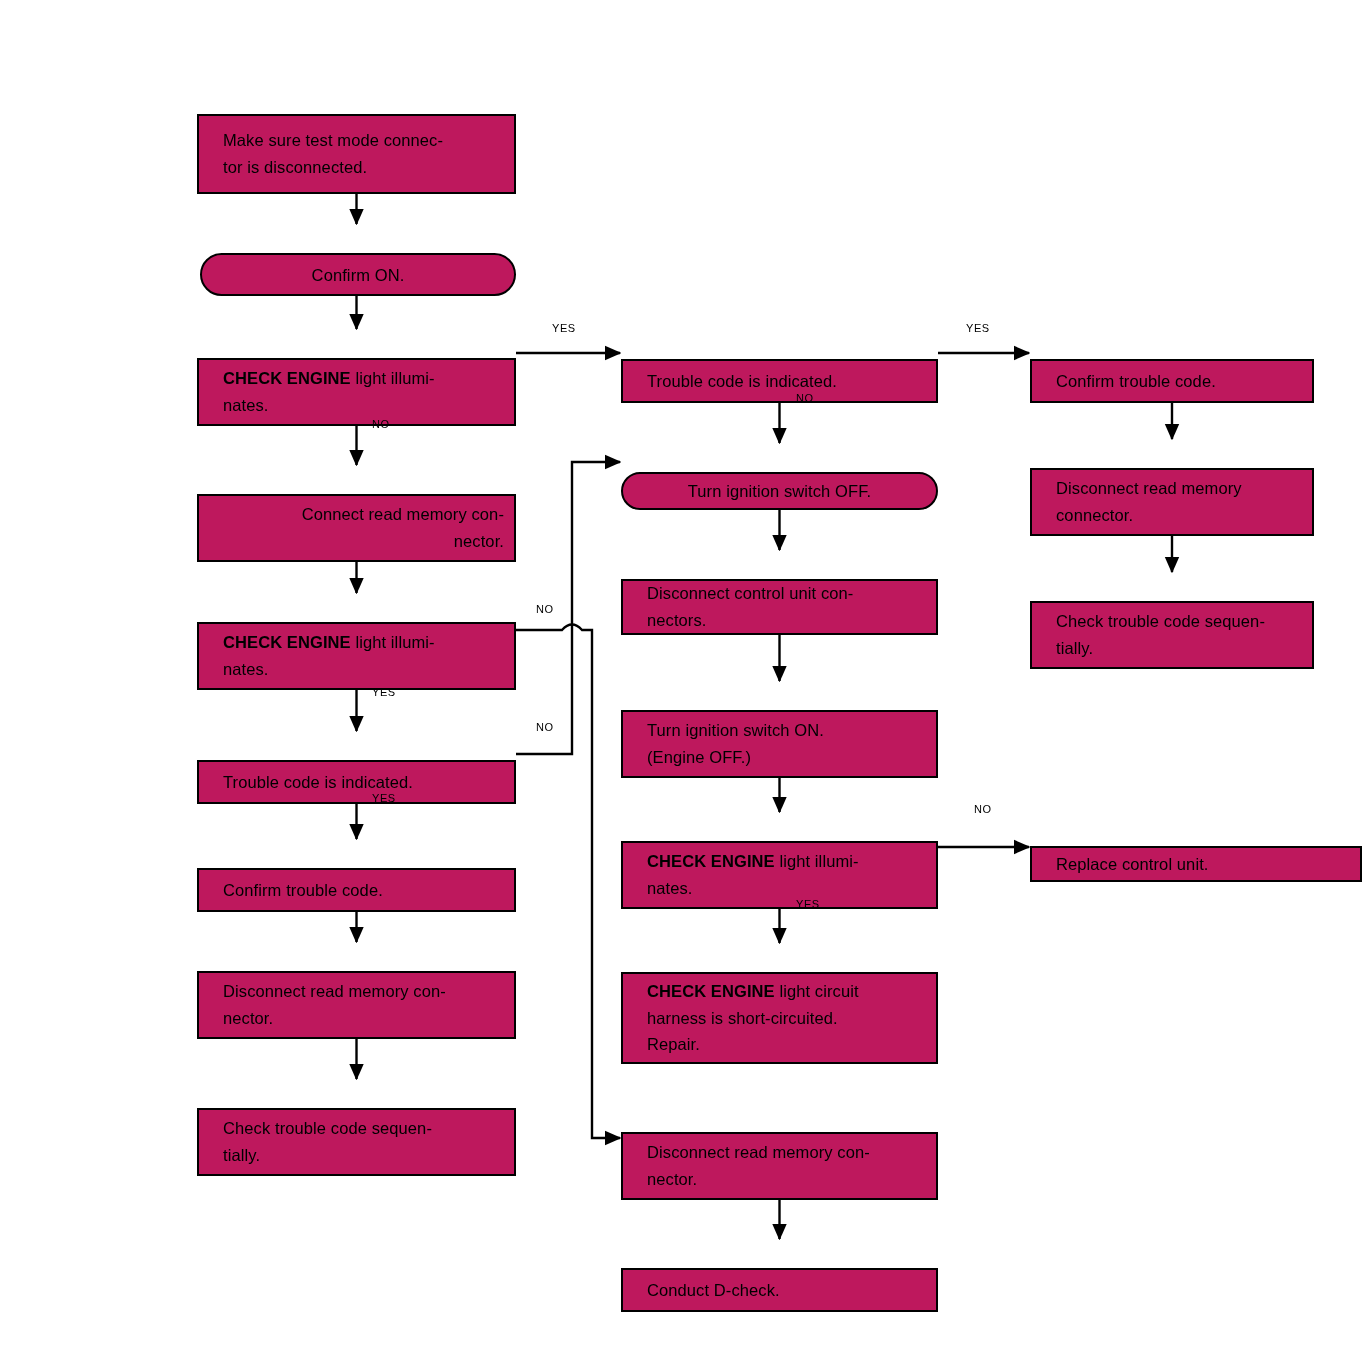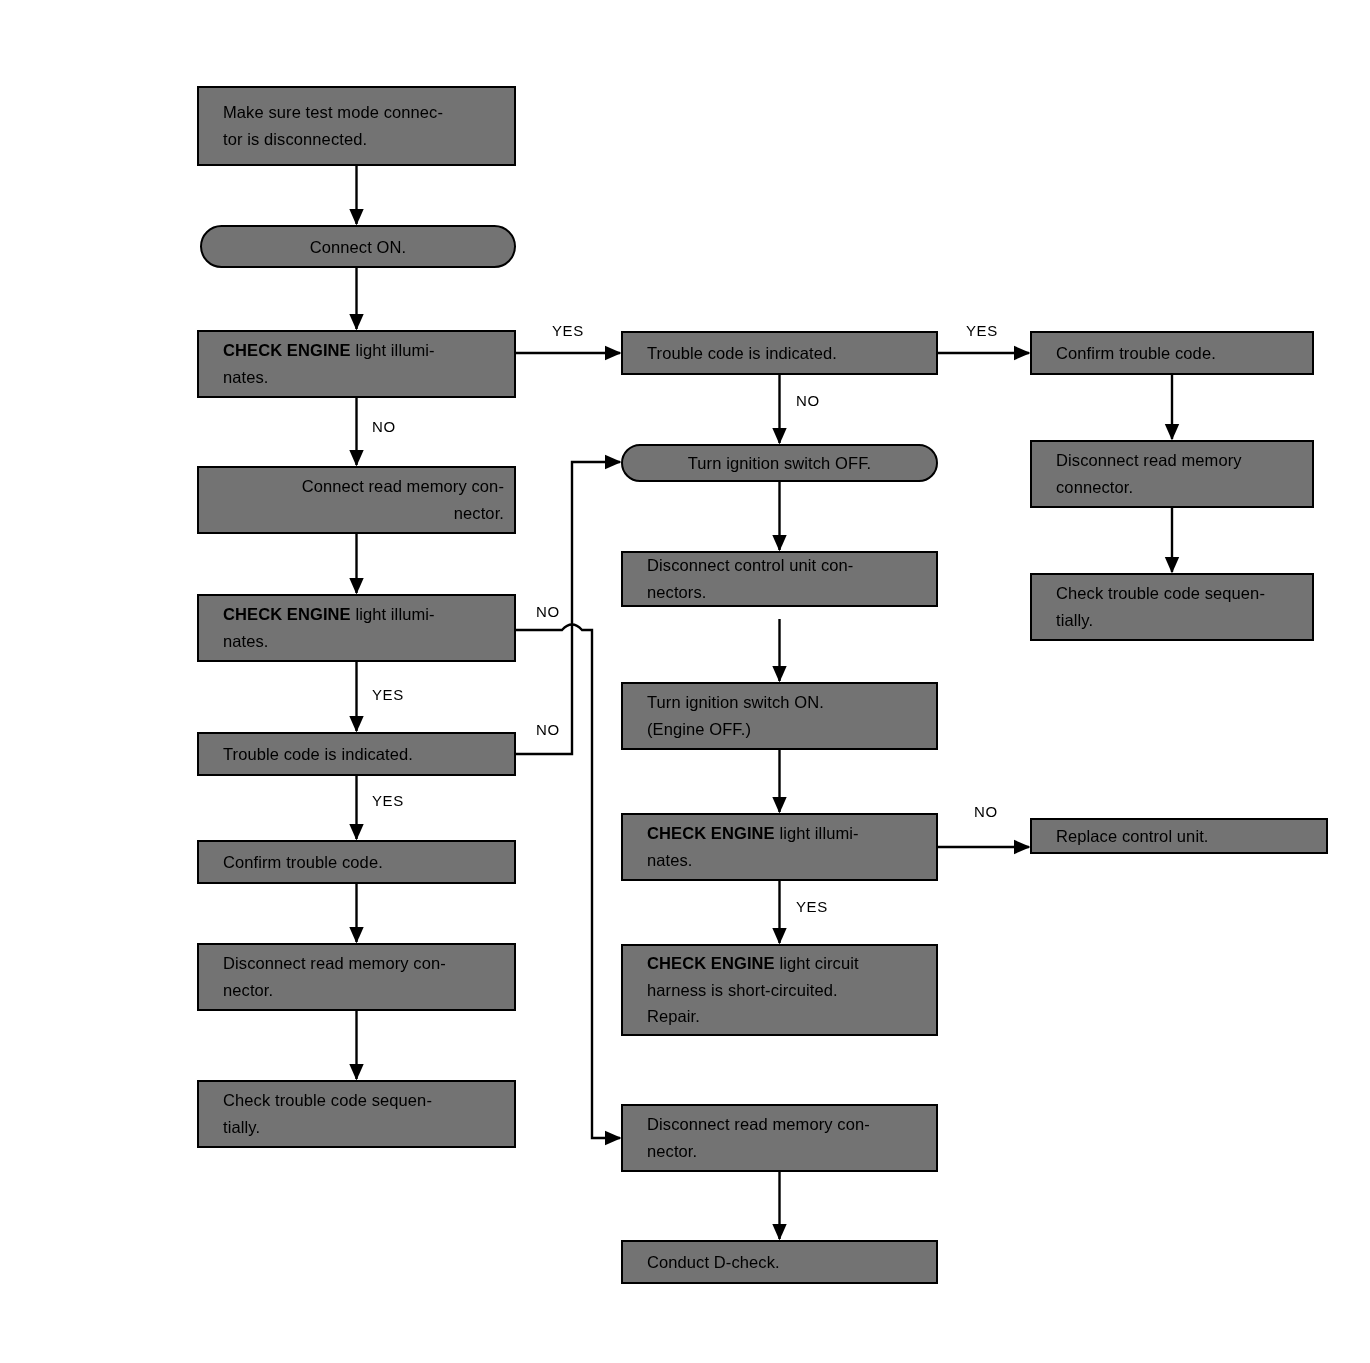--- a/index.html
+++ b/index.html
@@ -1,31 +1,31 @@
 <!DOCTYPE html>
 <html><head>
 <meta charset="utf-8">
 <style>
   html,body{margin:0;padding:0;background:#ffffff;}
   body{width:1370px;height:1363px;position:relative;overflow:hidden;
        font-family:"Liberation Sans","DejaVu Sans",sans-serif;}
   #stage{position:absolute;left:0;top:0;width:1370px;height:1363px;}
   svg#wires{position:absolute;left:0;top:0;width:1370px;height:1363px;}
 
-  .node{position:absolute;box-sizing:border-box;background:#737373;
-        border:2px solid #000;}
+  .node{position:absolute;box-sizing:border-box;background:#be185d;
+        border:2px solid #000;margin-top:28px;}
   .node.rounded{border-radius:9999px;}
   .node .txt{position:absolute;left:24px;right:10px;top:50%;
              transform:translateY(-50%);
              font-size:16.5px;line-height:1.62;color:#000;
              letter-spacing:.1px;white-space:pre-line;}
   .node.rounded .txt{left:0;right:0;text-align:center;}
   .node .txt b{font-weight:bold;}
 
-  .elabel{position:absolute;font-size:15px;color:#000;
+  .elabel{position:absolute;font-size:11px;color:#000;
           letter-spacing:.6px;white-space:nowrap;}
 </style>
 </head>
 <body>
 
 <div id="stage">
 
   <svg id="wires" viewBox="0 0 1370 1363">
     <defs>
       <marker id="ah" viewBox="0 0 10 10" refX="9.2" refY="5" markerWidth="7" markerHeight="7" orient="auto-start-reverse">
@@ -63,21 +63,21 @@
 
       <path d="M 516 630 L 562 630 Q 572 619 582 630 L 592 630 L 592 1138 L 620 1138"></path>
     </g>
   </svg>
 
   <div class="node" style="left:197px;top:86px;width:319px;height:80px;">
       <span class="txt">Make sure test mode connec-
 tor is disconnected.</span>
     </div>
   <div class="node rounded" style="left:200px;top:225px;width:316px;height:43px;">
-      <span class="txt">Connect ON.</span>
+      <span class="txt">Confirm ON.</span>
     </div>
   <div class="node" style="left:197px;top:330px;width:319px;height:68px;">
       <span class="txt"><b>CHECK ENGINE</b> light illumi-
 nates.</span>
     </div>
   <div class="node" style="left:197px;top:466px;width:319px;height:68px;text-align:right;">
       <span class="txt">Connect read memory con-
 nector.</span>
     </div>
   <div class="node" style="left:197px;top:594px;width:319px;height:68px;">
@@ -134,21 +134,21 @@
       <span class="txt">Confirm trouble code.</span>
     </div>
   <div class="node" style="left:1030px;top:440px;width:284px;height:68px;">
       <span class="txt">Disconnect read memory
 connector.</span>
     </div>
   <div class="node" style="left:1030px;top:573px;width:284px;height:68px;">
       <span class="txt">Check trouble code sequen-
 tially.</span>
     </div>
-  <div class="node" style="left:1030px;top:818px;width:298px;height:36px;padding-left:9px;">
+  <div class="node" style="left:1030px;top:818px;width:332px;height:36px;padding-left:9px;">
       <span class="txt">Replace control unit.</span>
     </div>
 
   <span class="elabel" style="left:552px;top:322px;">YES</span>
   <span class="elabel" style="left:372px;top:418px;">NO</span>
   <span class="elabel" style="left:536px;top:603px;">NO</span>
   <span class="elabel" style="left:372px;top:686px;">YES</span>
   <span class="elabel" style="left:536px;top:721px;">NO</span>
   <span class="elabel" style="left:372px;top:792px;">YES</span>
   <span class="elabel" style="left:796px;top:392px;">NO</span>

